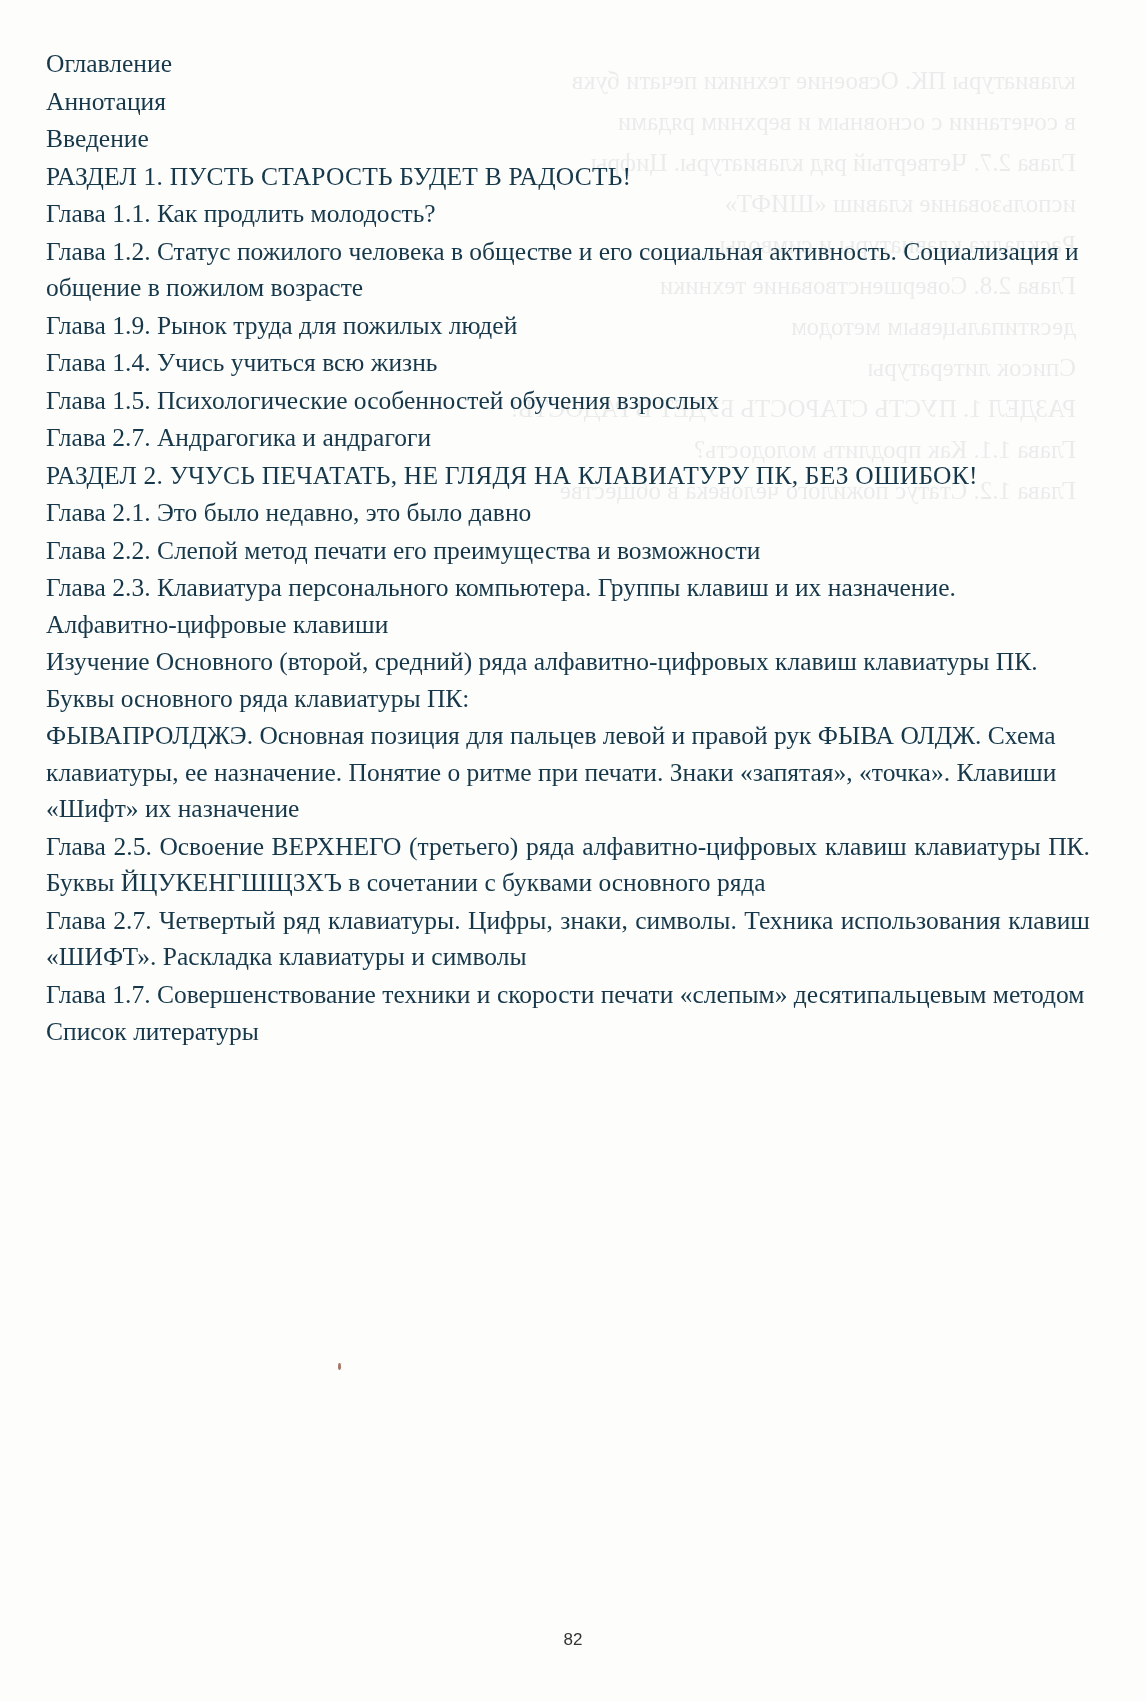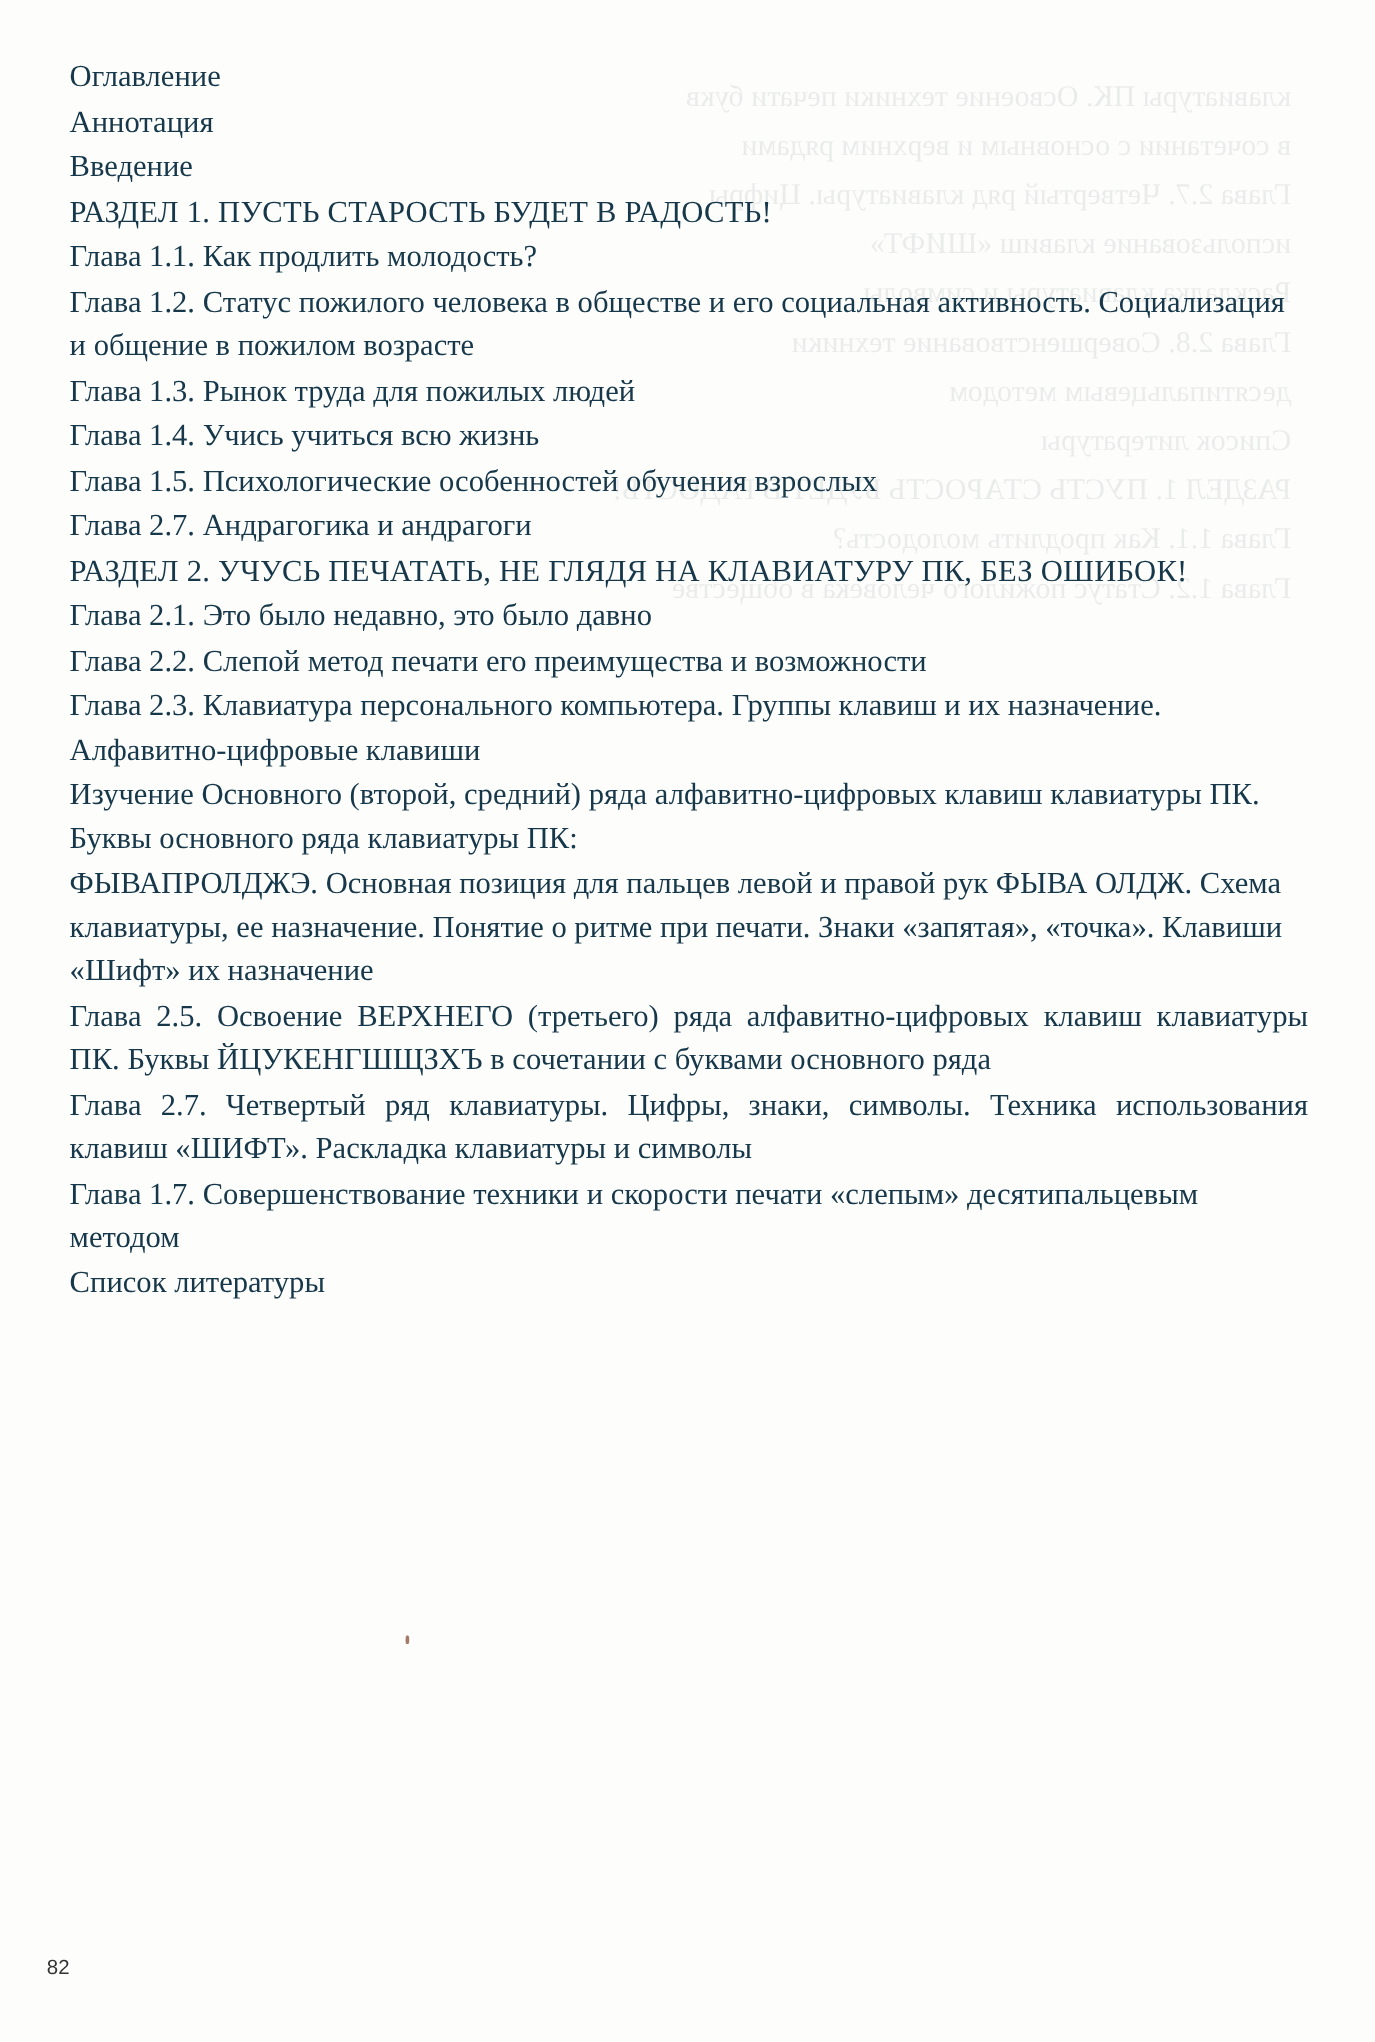--- a/index.html
+++ b/index.html
@@ -38,38 +38,38 @@
     padding: 46px 56px 0 46px;
     box-sizing: border-box;
     height: 100%;
   }
   .toc {
     font-size: 25.5px;
     line-height: 36.5px;
     color: #16384a;
   }
   .toc-entry {
-    margin: 0 0 1px 12px;
+    margin: 0 0 1px 0;
     text-align: justify;
     text-justify: inter-word;
     font-family: Liberation Serif, serif;
   }
   .toc-entry.nojust { text-align: left; }
   .toc-entry.caps { letter-spacing: 0.2px; }
 
   .page-number {
     position: absolute;
     bottom: 52px;
     left: 0;
     right: 0;
+    text-align: center;
     font-family: "Liberation Sans", sans-serif;
     font-size: 17px;
     color: #333;
     z-index: 2;
-    padding-left: 39px;
   }
   .speck {
     position: absolute;
     left: 338px;
     top: 1363px;
     width: 3px;
     height: 7px;
     background: #8a4b3a;
     border-radius: 40%;
     opacity: 0.75;
@@ -94,21 +94,21 @@
 </div>
 
 <div class="page">
   <div class="toc">
     <p class="toc-entry nojust">Оглавление</p>
     <p class="toc-entry nojust">Аннотация</p>
     <p class="toc-entry nojust">Введение</p>
     <p class="toc-entry nojust caps">РАЗДЕЛ 1. ПУСТЬ СТАРОСТЬ БУДЕТ В РАДОСТЬ!</p>
     <p class="toc-entry nojust">Глава 1.1. Как продлить молодость?</p>
     <p class="toc-entry nojust">Глава 1.2. Статус пожилого человека в обществе и его социальная активность. Социализация и общение в пожилом возрасте</p>
-    <p class="toc-entry nojust">Глава 1.3. Рынок труда для пожилых людей</p>
+    <p class="toc-entry nojust">Глава 1.9. Рынок труда для пожилых людей</p>
     <p class="toc-entry nojust">Глава 1.4. Учись учиться всю жизнь</p>
     <p class="toc-entry nojust">Глава 1.5. Психологические особенностей обучения взрослых</p>
     <p class="toc-entry nojust">Глава 2.7. Андрагогика и андрагоги</p>
     <p class="toc-entry nojust caps">РАЗДЕЛ 2. УЧУСЬ ПЕЧАТАТЬ, НЕ ГЛЯДЯ НА КЛАВИАТУРУ ПК, БЕЗ ОШИБОК!</p>
     <p class="toc-entry nojust">Глава 2.1. Это было недавно, это было давно</p>
     <p class="toc-entry nojust">Глава 2.2. Слепой метод печати его преимущества и возможности</p>
     <p class="toc-entry nojust">Глава 2.3. Клавиатура персонального компьютера. Группы клавиш и их назначение. Алфавитно-цифровые клавиши</p>
     <p class="toc-entry nojust">Изучение Основного (второй, средний) ряда алфавитно-цифровых клавиш клавиатуры ПК. Буквы основного ряда клавиатуры ПК:</p>
     <p class="toc-entry nojust">ФЫВАПРОЛДЖЭ. Основная позиция для пальцев левой и правой рук ФЫВА ОЛДЖ. Схема клавиатуры, ее назначение. Понятие о ритме при печати. Знаки «запятая», «точка». Клавиши «Шифт» их назначение</p>
     <p class="toc-entry">Глава 2.5. Освоение ВЕРХНЕГО (третьего) ряда алфавитно-цифровых клавиш клавиатуры ПК. Буквы ЙЦУКЕНГШЩЗХЪ в сочетании с буквами основного ряда</p>

